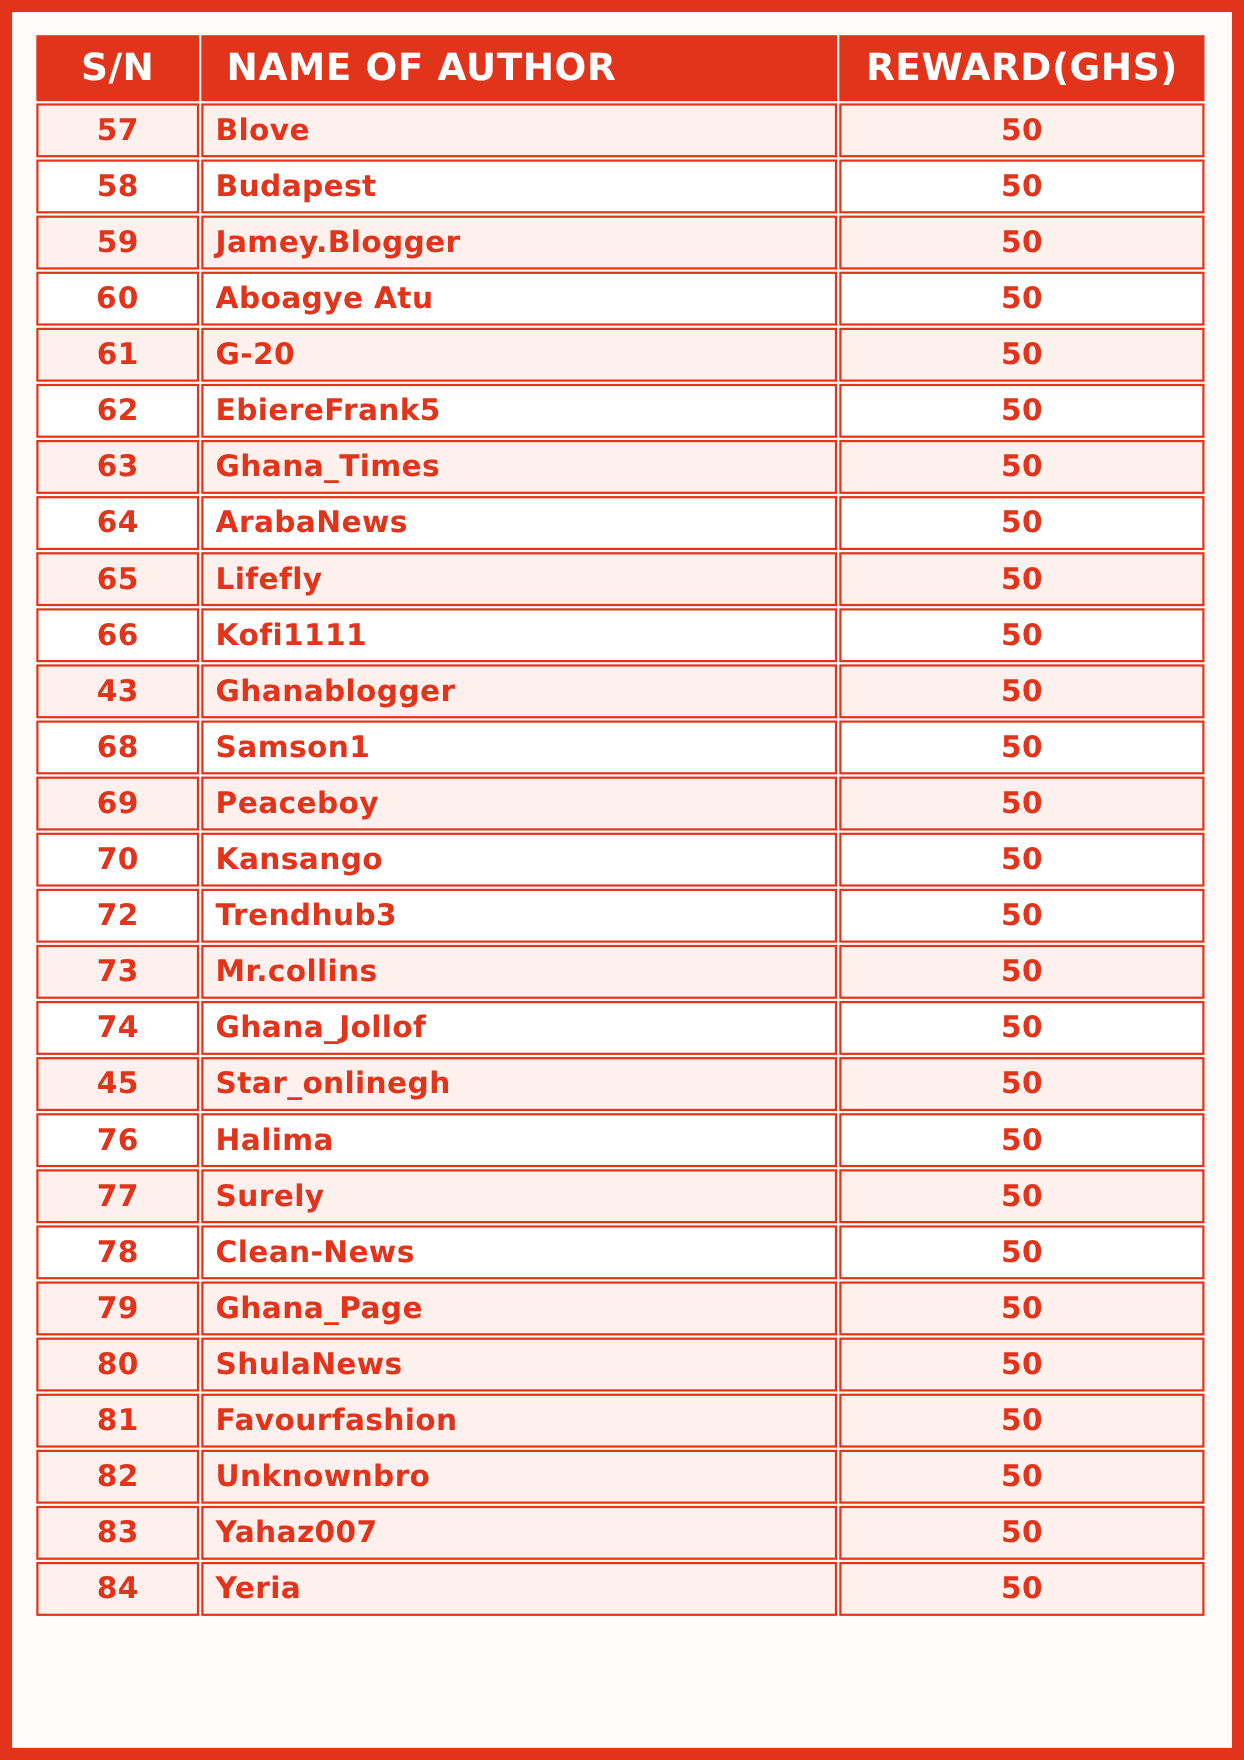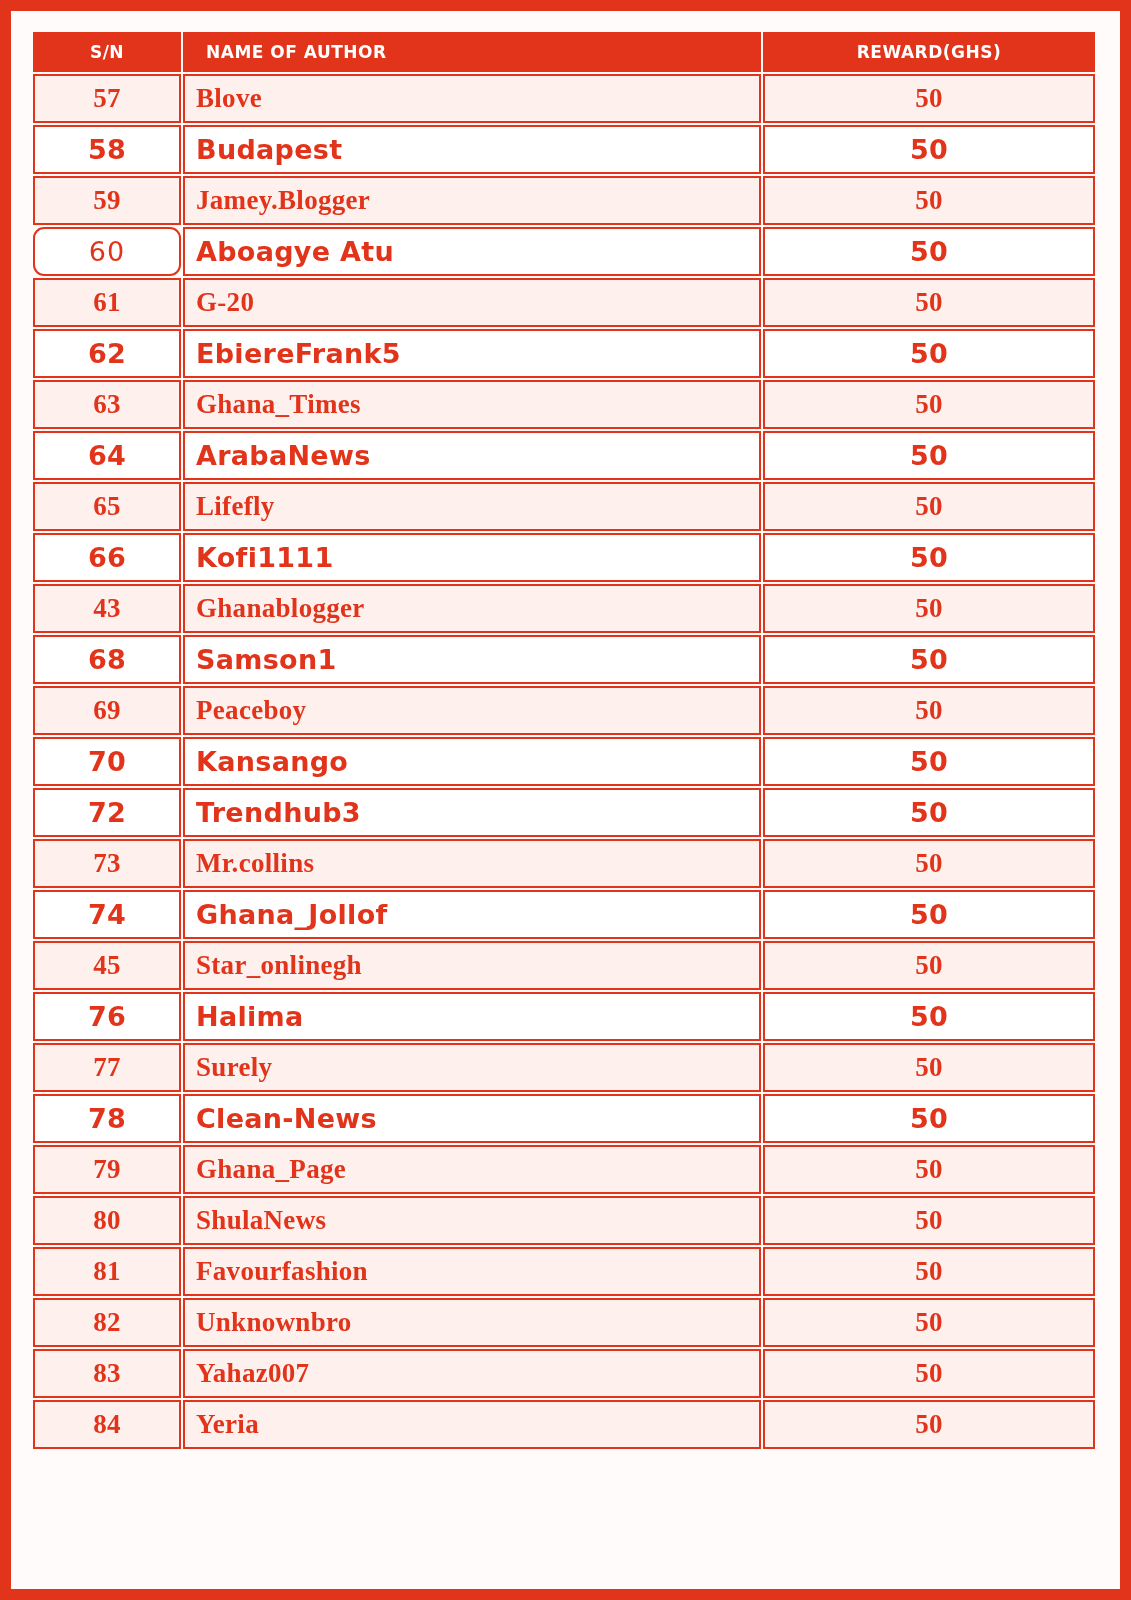--- a/index.html
+++ b/index.html
@@ -24,42 +24,42 @@
     width:1066px;
     margin:19px 0 0 20px;
   }
   col.c-sn{width:148px;}
   col.c-name{width:578px;}
   col.c-reward{width:332px;}
   th,td{box-sizing:border-box;vertical-align:middle;}
   th{
     background:var(--red);
     color:var(--headerText);
-    font-size:17px;
+    font-size:34px;
     font-weight:700;
     letter-spacing:0.5px;
-    height:40px;
+    height:60px;
     text-align:center;
     padding:0;
   }
   th.c-name{text-align:left;padding-left:23px;}
   td{
     border:2px solid var(--red);
     height:49px;
     color:var(--red);
     font-size:27px;
     font-weight:700;
     letter-spacing:0.3px;
     text-align:center;
     padding:0;
   }
   td.c-name{text-align:left;padding-left:11px;}
-  tr.pink td{background:var(--pink);font-family:Liberation Serif, serif;}
+  tr.pink td{background:var(--pink);}
   tr.white td{background:var(--white);}
-  td.sn-light{font-weight:400;letter-spacing:1px;border-radius:11px;}
+  td.sn-light{font-weight:700;letter-spacing:1px;}
 </style>
 </head>
 <body>
 
 <div class="page">
   <table class="reward-table">
     <colgroup>
       <col class="c-sn">
       <col class="c-name">
       <col class="c-reward">

